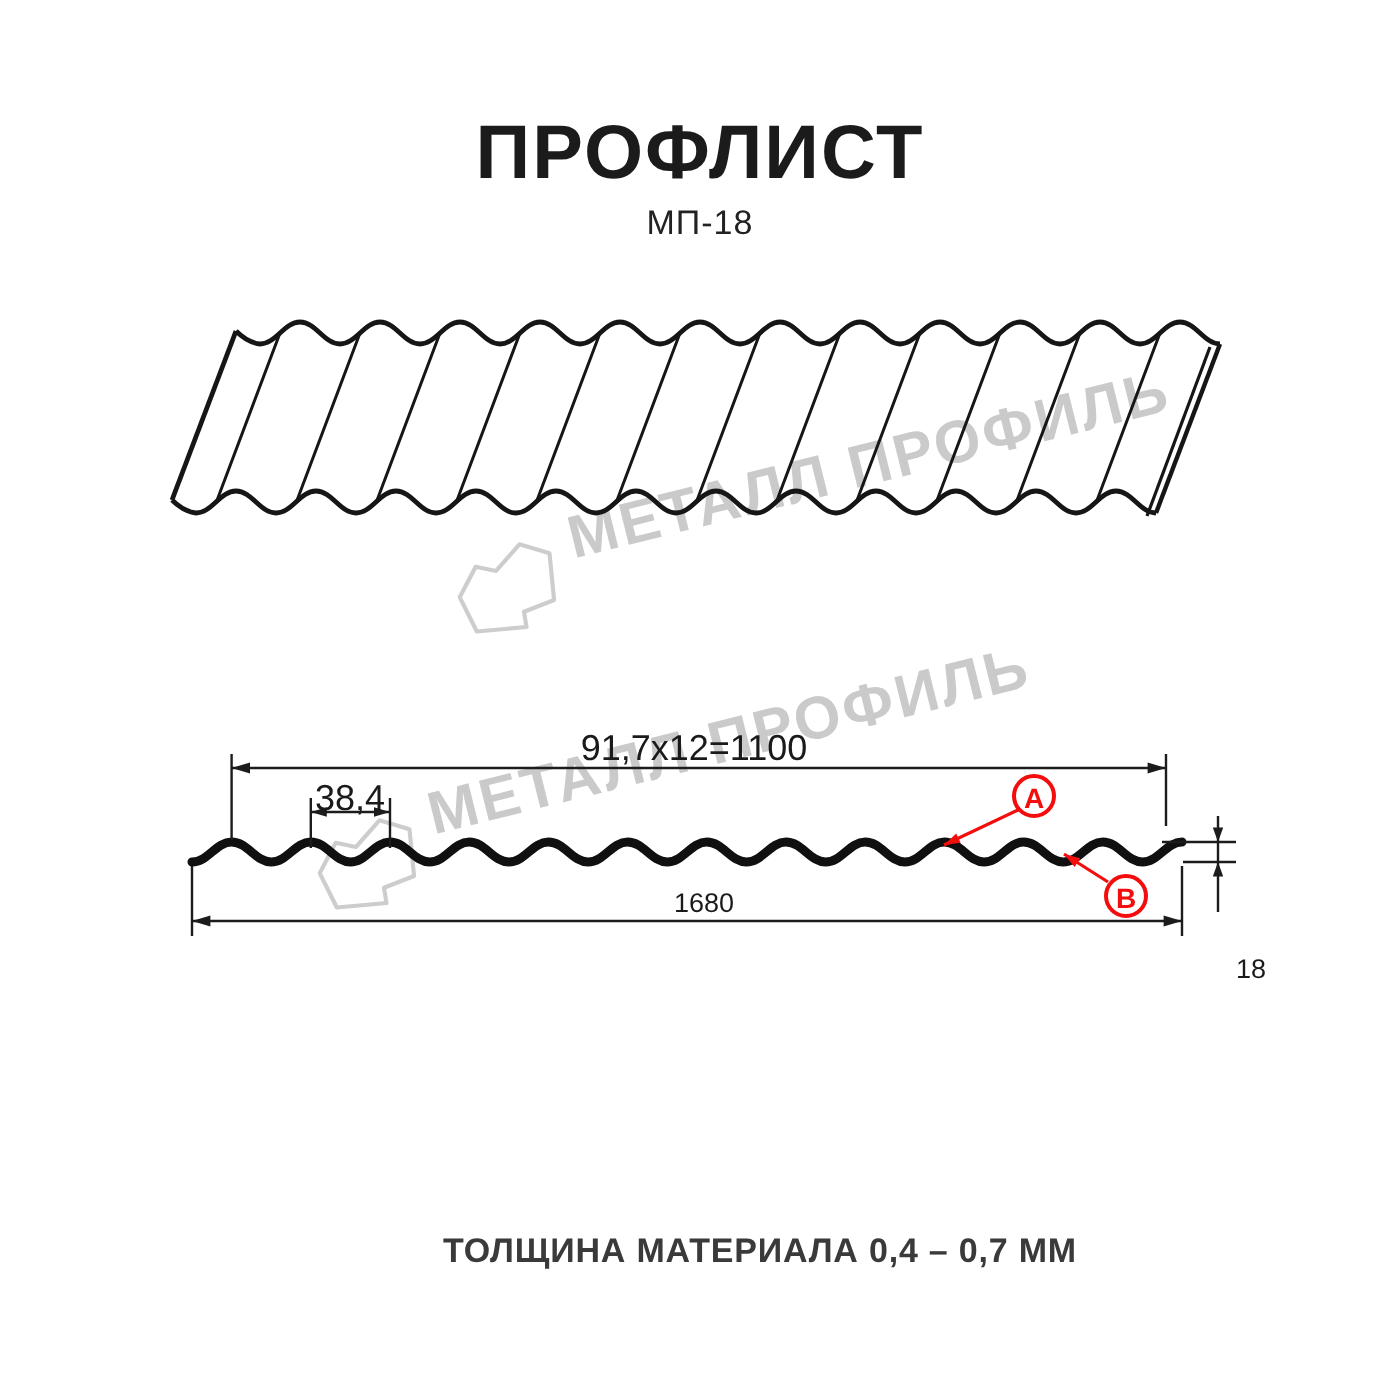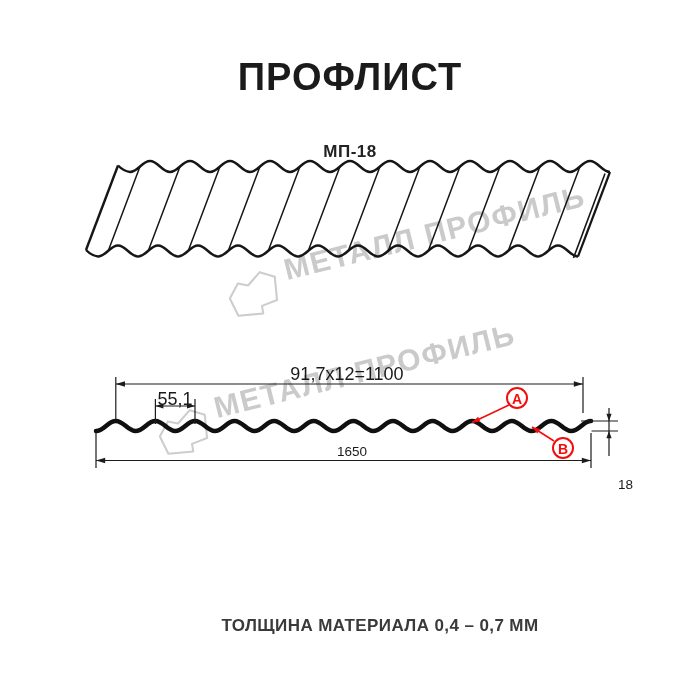--- a/index.html
+++ b/index.html
@@ -6,21 +6,21 @@
   .canvas{
     position:relative;width:700px;height:700px;background:#ffffff;
     font-family:"Liberation Sans",sans-serif;overflow:hidden;
   }
   .page-title{
     position:absolute;left:0;top:56px;width:700px;text-align:center;
     font-size:38px;font-weight:bold;letter-spacing:1px;color:#1b1b1b;
   }
   .page-subtitle{
     position:absolute;left:0;top:102px;width:700px;text-align:center;
-    font-size:17px;font-weight:bold;letter-spacing:.5px;color:#222;margin-top:40px;
+    font-size:17px;font-weight:normal;letter-spacing:.5px;color:#222;
   }
   .watermark{
     position:absolute;display:flex;align-items:flex-start;gap:9px;
     transform-origin:left center;transform:rotate(-14deg);
     pointer-events:none;z-index:1;white-space:nowrap;
   }
   .watermark .wm-text{
     font-size:30px;font-weight:bold;letter-spacing:1.5px;color:#c8c8c8;opacity:.95;
   }
   .wm1{left:228px;top:268px;}
@@ -144,22 +144,22 @@
       <path d="M509 405 L472 422.5"></path>
       <path d="M554 441 L532 427"></path>
     </g>
     <g fill="#f30d0d" stroke="none">
       <polygon points="472,422.5 480.3,421.4 478.1,416.7"></polygon>
       <polygon points="532,427 540.1,429.1 537.3,433.5"></polygon>
     </g>
   </svg>
 
   <div class="dim-label" style="left:347px;top:364px;">91,7x12=1100</div>
-  <div class="dim-label" style="left:175px;top:389px;">55,1</div>
-  <div class="dim-label" style="left:352px;top:444px;font-size:13.5px;">1650</div>
+  <div class="dim-label" style="left:175px;top:389px;">38,4</div>
+  <div class="dim-label" style="left:352px;top:444px;font-size:13.5px;">1680</div>
   <div class="dim-label no-center" style="left:618px;top:436px;font-size:13.5px;margin-top:41px;">18</div>
 
   <div class="marker-circle" style="left:506px;top:387px;">A</div>
   <div class="marker-circle" style="left:552px;top:437px;">B</div>
 
   <div class="footer-note">ТОЛЩИНА МАТЕРИАЛА 0,4 – 0,7 ММ</div>
 
 </div>
 
 </body></html>

